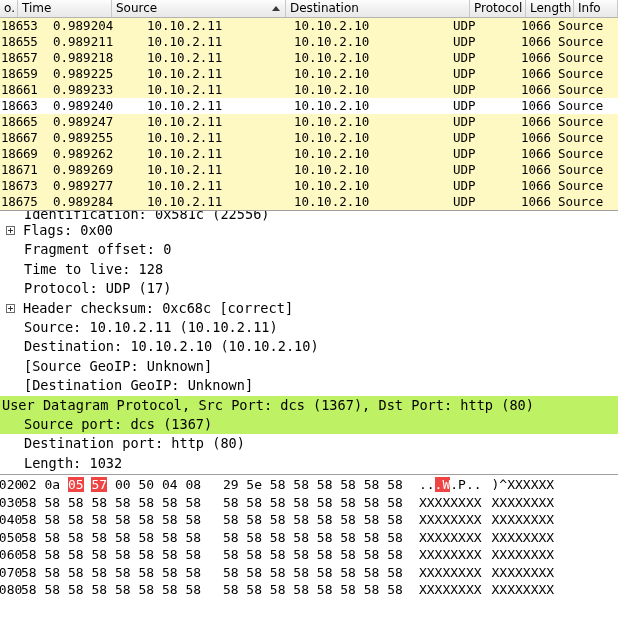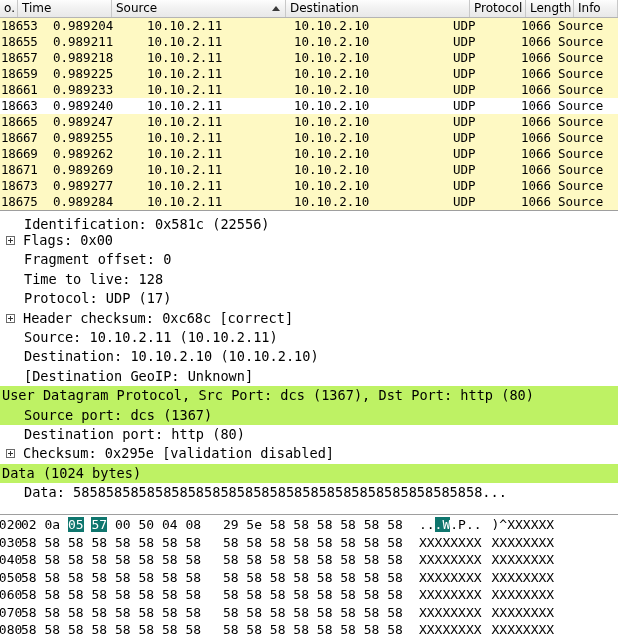--- a/index.html
+++ b/index.html
@@ -81,26 +81,26 @@
   .c-no    { width: 52px; text-align: left; padding-left: 1px; letter-spacing: -0.2px;}
   .c-time  { width: 90px; padding-left: 1px; }
   .c-src   { width: 147px; padding-left: 5px; }
   .c-dst   { width: 159px; padding-left: 5px; }
   .c-proto { width: 52px; padding-left: 5px; }
   .c-len   { width: 54px; text-align: right; padding-right: 3px; }
   .c-info  { width: 70px; padding-left: 4px; }
 
   
   .detail-pane {
-    height: 304px;
+    height: 264px;
     overflow: hidden;
     position: relative;
     background: #fff;
     border-bottom: 1px solid #9e9e9e;
-    padding-top: 11px;
+    padding-top: 1px;
   }
   .det-row {
     height: 19.4px;
     line-height: 19.4px;
     font-family: "DejaVu Sans Mono", monospace;
     font-size: 13.6px;
     color: #000;
     white-space: nowrap;
     display: flex;
     align-items: center;
@@ -161,21 +161,21 @@
   .hex-off {
     width: 30px;
     flex: none;
     margin-left: -9px;
     letter-spacing: 0px;
   }
   .hex-bytes { flex: none; letter-spacing: 0px; }
   .hex-gap { display: inline-block; width: 14px; }
   .hex-ascii { flex: none; margin-left: 16px; letter-spacing: 0px; }
   .hex-ascii-gap { display: inline-block; width: 10px; }
-  .hsel { background: #0f766e; color: #fff; }
+  .hsel { background: #ef4444; color: #fff; }
 </style>
 </head>
 <body>
 
 <div id="app">
 
   <div class="packet-list">
     <div class="pl-header">
       <div class="th th-no">o.</div>
       <div class="th th-time">Time</div>
@@ -325,32 +325,40 @@
       <div class="det-row">
         <span class="det-indent"></span>
         <span class="det-text">Source: 10.10.2.11 (10.10.2.11)</span>
       </div>
       <div class="det-row">
         <span class="det-indent"></span>
         <span class="det-text">Destination: 10.10.2.10 (10.10.2.10)</span>
       </div>
       <div class="det-row">
         <span class="det-indent"></span>
+        <span class="det-text">[Source GeoIP: Unknown]</span>
+      </div>
+      <div class="det-row">
+        <span class="det-indent"></span>
         <span class="det-text">[Destination GeoIP: Unknown]</span>
       </div>
       <div class="det-row highlight">
         <span class="det-text">User Datagram Protocol, Src Port: dcs (1367), Dst Port: http (80)</span>
       </div>
       <div class="det-row highlight">
         <span class="det-indent"></span>
         <span class="det-text">Source port: dcs (1367)</span>
       </div>
       <div class="det-row">
         <span class="det-indent"></span>
         <span class="det-text">Destination port: http (80)</span>
+      </div>
+      <div class="det-row">
+        <span class="det-indent"></span>
+        <span class="det-text">Length: 1032</span>
       </div>
       <div class="det-row">
         <span class="expander"></span>
         <span class="det-text">Checksum: 0x295e [validation disabled]</span>
       </div>
       <div class="det-row highlight">
         <span class="det-text">Data (1024 bytes)</span>
       </div>
       <div class="det-row">
         <span class="det-indent"></span>

